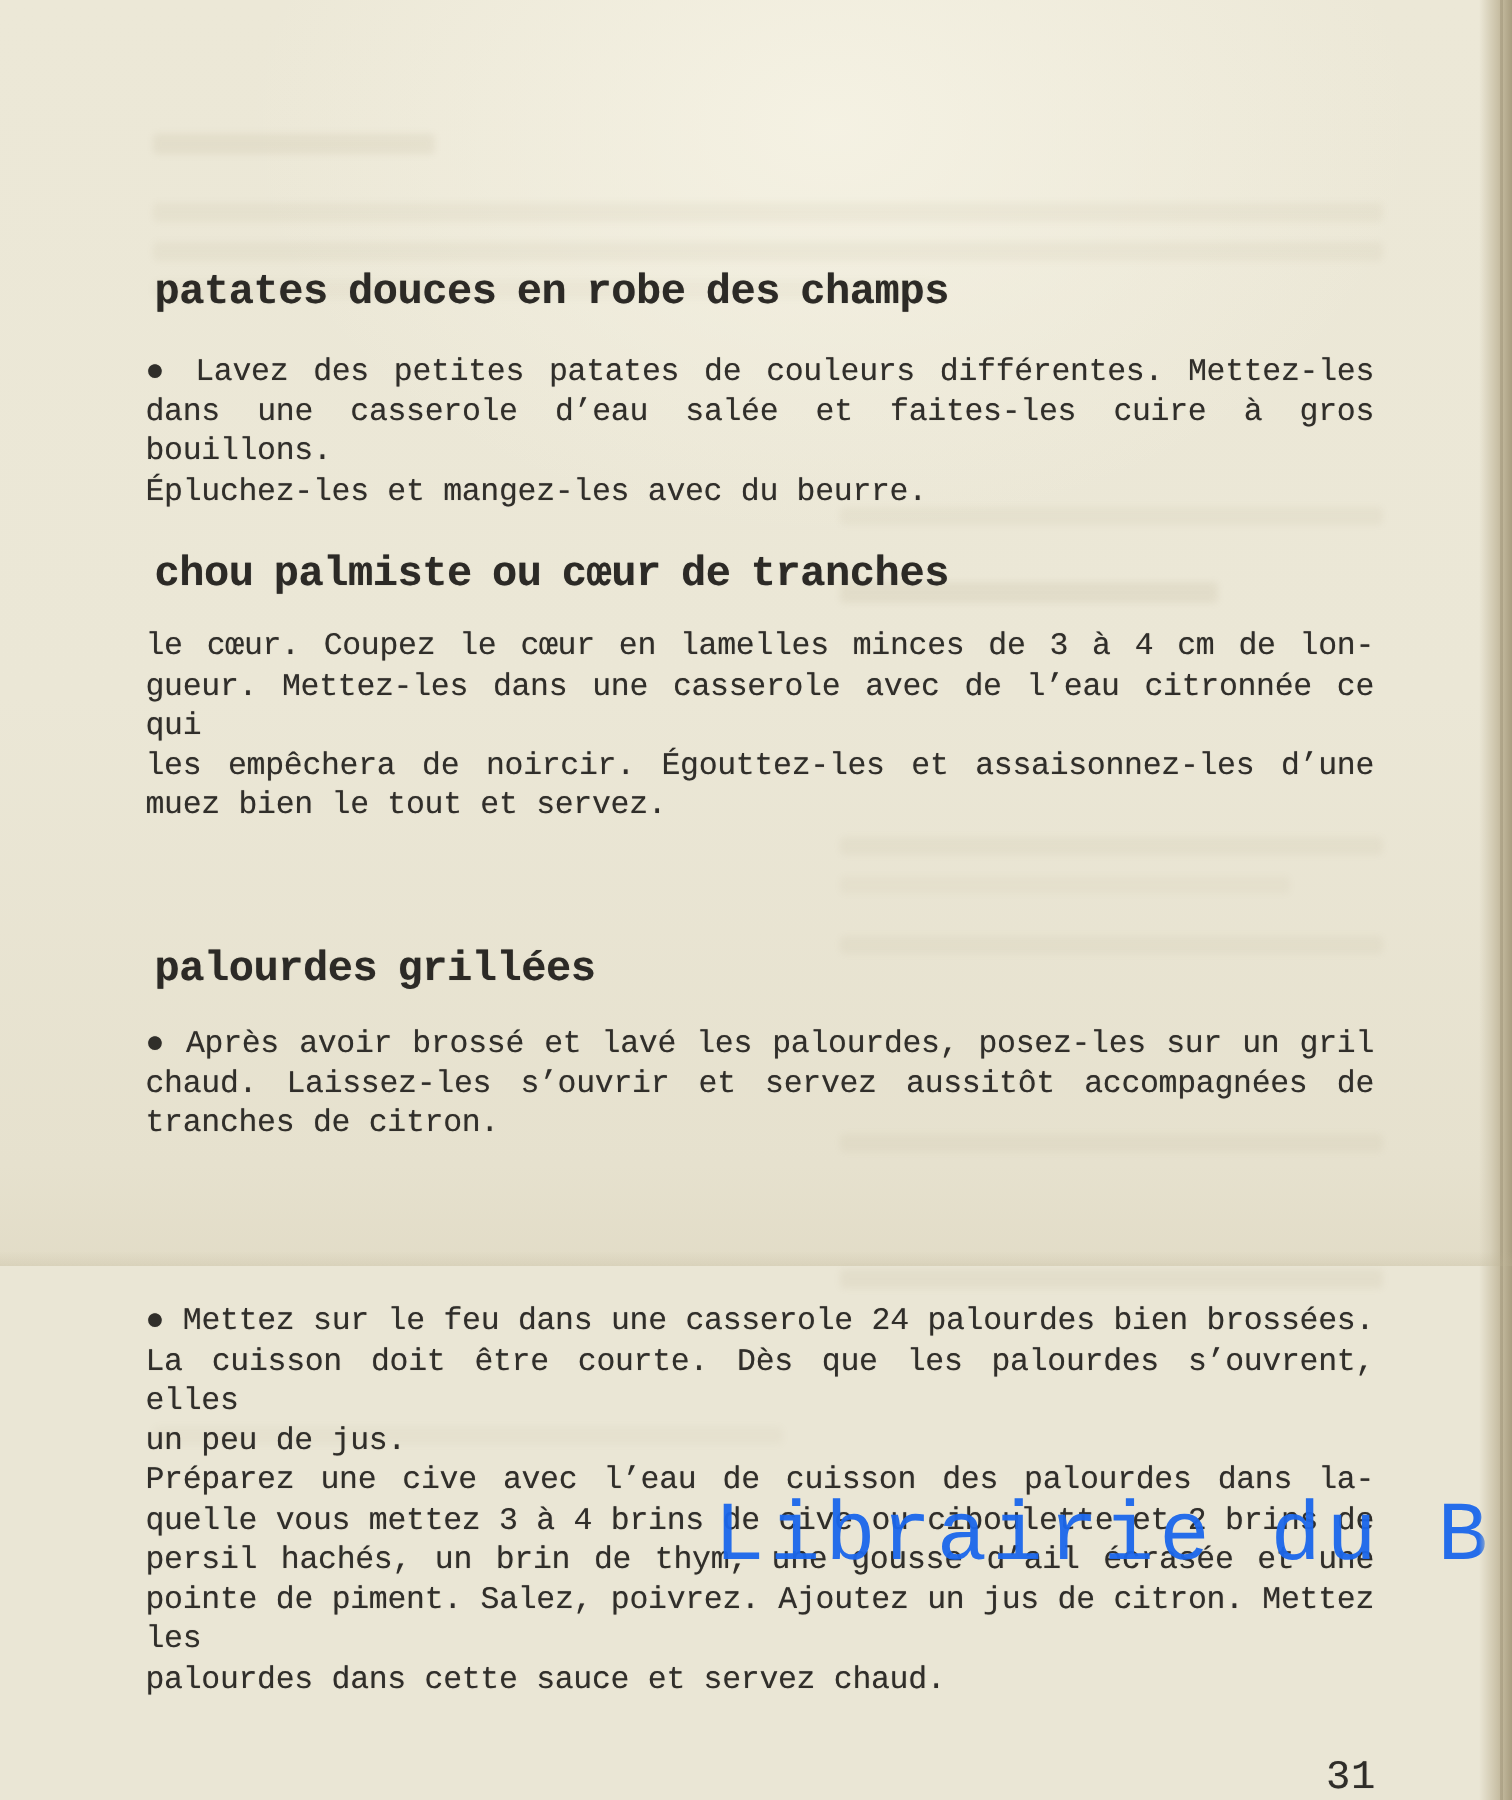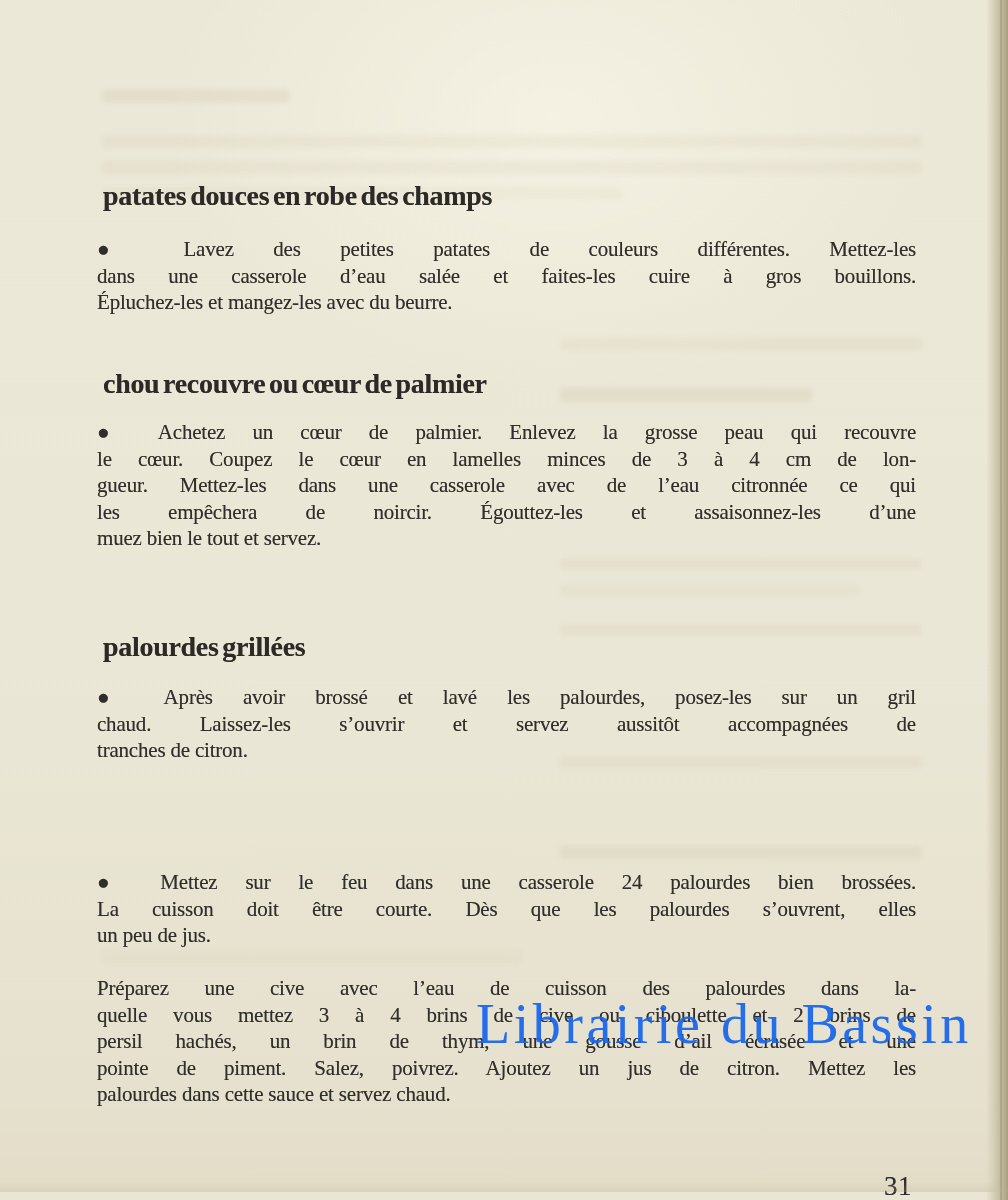--- a/index.html
+++ b/index.html
@@ -1,19 +1,19 @@
 <!DOCTYPE html>
 <html><head>
 <meta charset="utf-8">
 <style>
   html,body{margin:0;padding:0;}
   body{width:1008px;height:1200px;overflow:hidden;background:#eae6d5;}
   .page{
-    position:relative;width:1008px;height:1192px;
-    font-family:Liberation Serif, serif;
+    position:relative;width:1008px;height:844px;
+    font-family:Liberation Mono, monospace;
     color:#2f2d29;
     background:
       radial-gradient(ellipse 600px 420px at 55% 10%, rgba(246,243,229,.85) 0%, rgba(246,243,229,0) 65%),
       linear-gradient(180deg,#ece8d7 0%,#ebe7d6 55%,#e6e1ce 92%,#e2dcc7 100%);
   }
   
   .edge-right{
     position:absolute;top:0;right:0;width:22px;height:1200px;
     background:linear-gradient(90deg, rgba(205,197,173,0) 0%, #d6cfb8 35%, #c2b89c 70%, #a89d80 100%);
   }
@@ -98,23 +98,22 @@
   <div class="ghost g11"></div>
   <div class="ghost g12"></div>
 
   <div id="h1" class="heading">patates douces en robe des champs</div>
   <div id="p1" class="para">
       <div class="line">● Lavez des petites patates de couleurs différentes. Mettez-les</div>
       <div class="line">dans une casserole d’eau salée et faites-les cuire à gros bouillons.</div>
       <div class="line">Épluchez-les et mangez-les avec du beurre.</div>
     </div>
 
-  <div id="h2" class="heading">chou recouvre ou cœur de palmier</div>
+  <div id="h2" class="heading">chou palmiste ou cœur de tranches</div>
   <div id="p2" class="para">
-      <div class="line">● Achetez un cœur de palmier. Enlevez la grosse peau qui recouvre</div>
       <div class="line">le cœur. Coupez le cœur en lamelles minces de 3 à 4 cm de lon-</div>
       <div class="line">gueur. Mettez-les dans une casserole avec de l’eau citronnée ce qui</div>
       <div class="line">les empêchera de noircir. Égouttez-les et assaisonnez-les d’une</div>
       <div class="line">muez bien le tout et servez.</div>
     </div>
 
   <div id="h3" class="heading">palourdes grillées</div>
   <div id="p3" class="para">
       <div class="line">● Après avoir brossé et lavé les palourdes, posez-les sur un gril</div>
       <div class="line">chaud. Laissez-les s’ouvrir et servez aussitôt accompagnées de</div>

